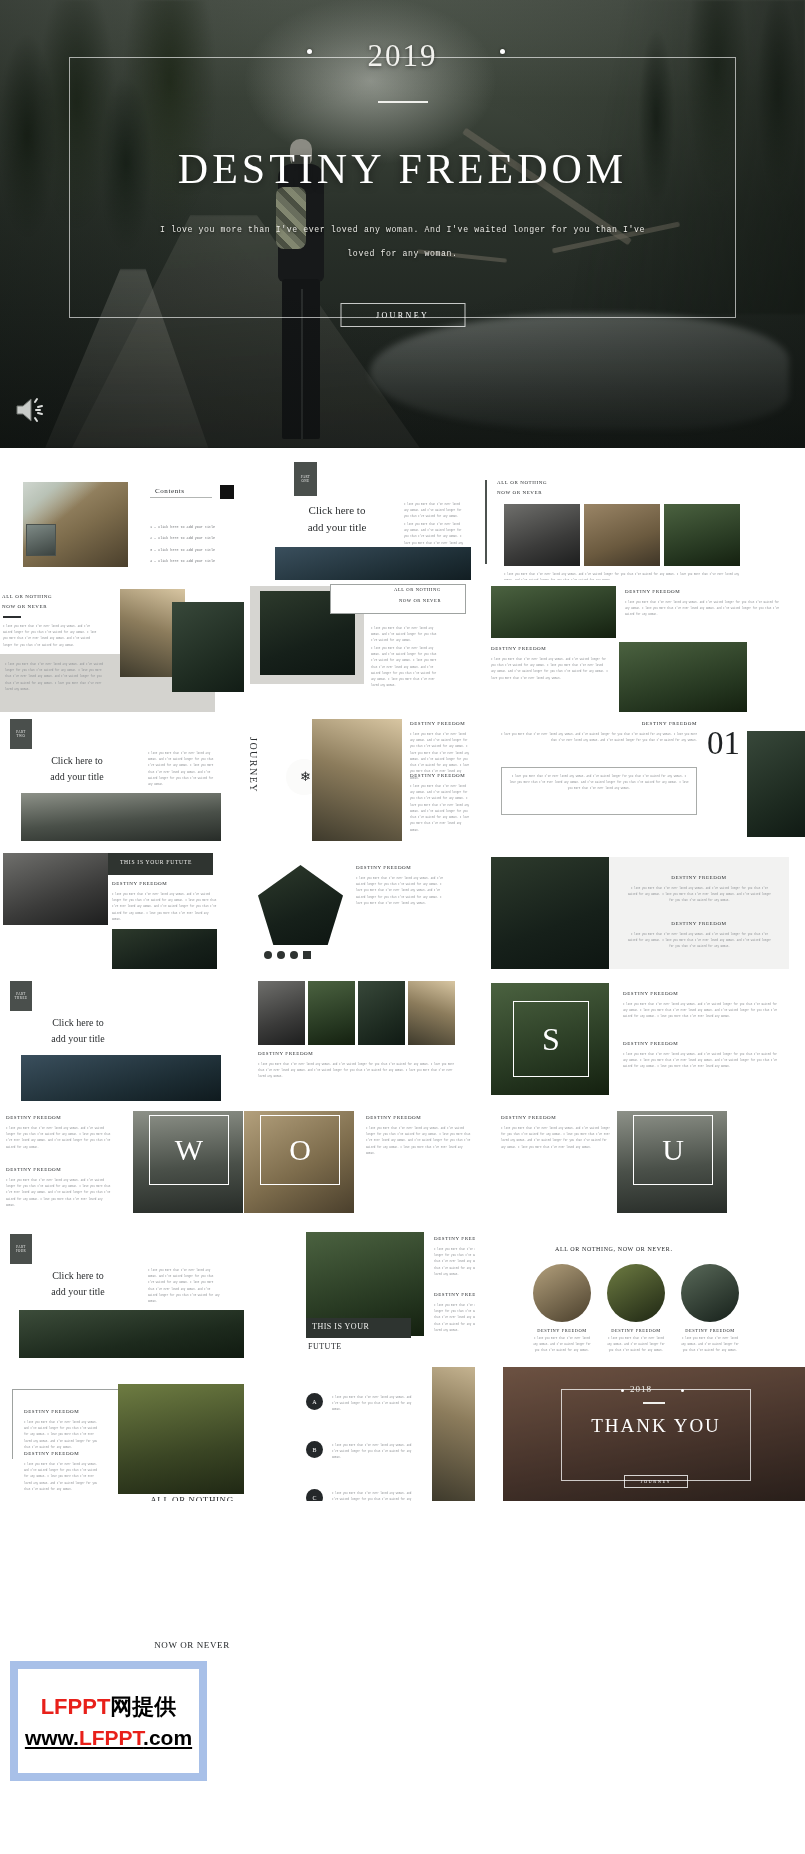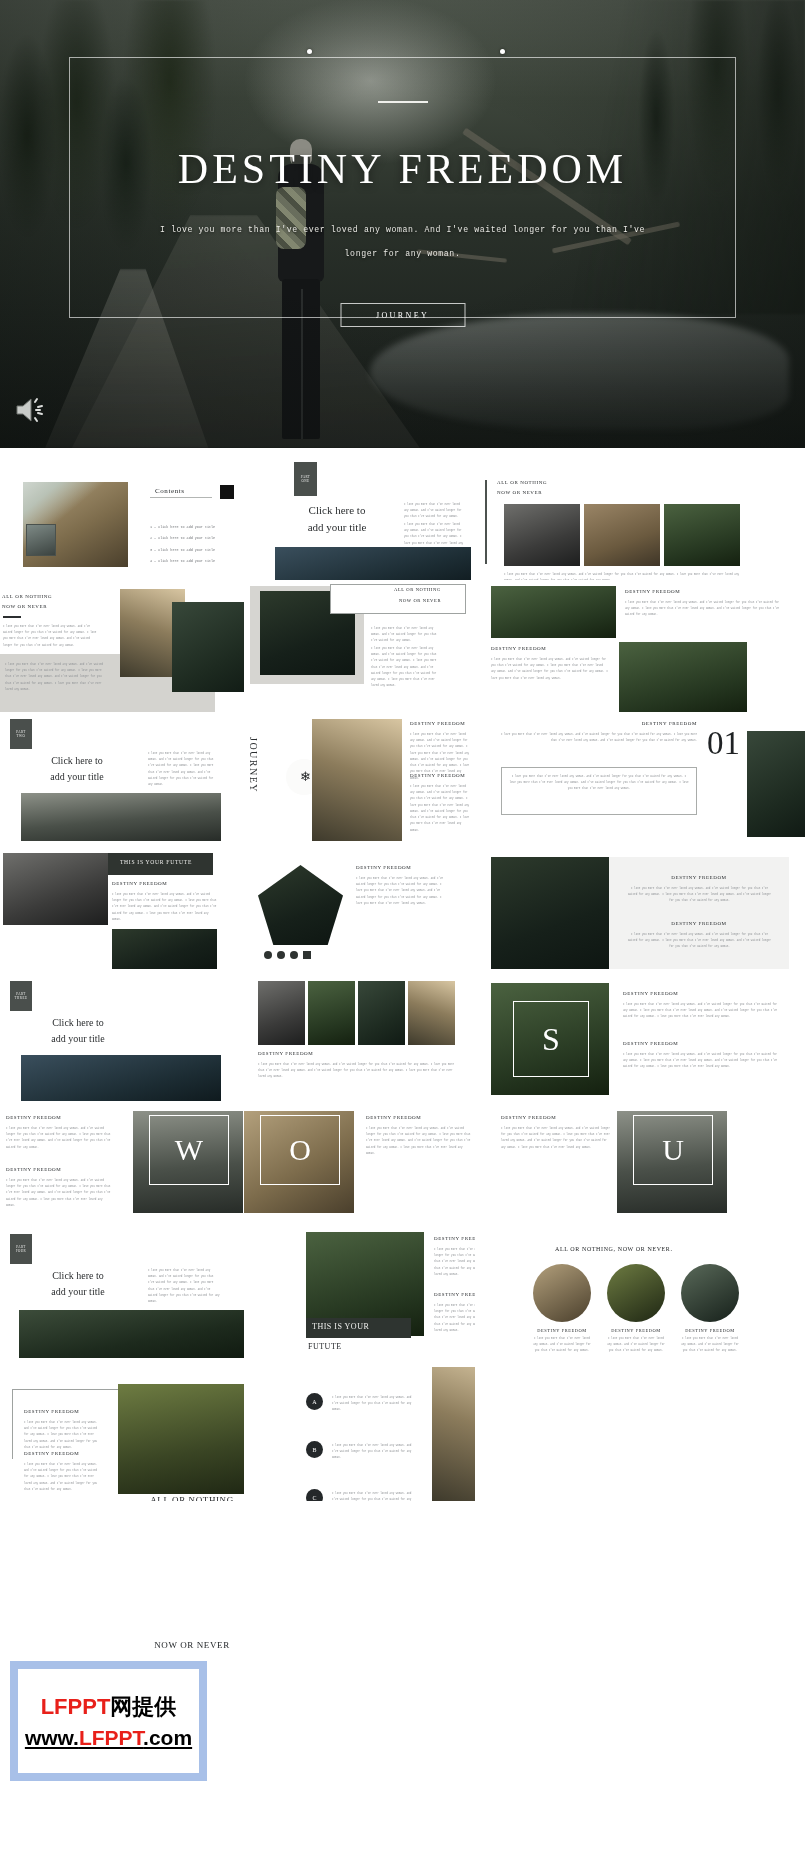--- a/index.html
+++ b/index.html
@@ -179,25 +179,26 @@
     <div class="head"></div>
       <div class="torso"></div>
       <div class="pack"></div>
       <div class="legs"></div>
   </div>
   <div class="hero-vignette"></div>
 
   <div class="hero-frame"></div>
   <div class="hero-dot l"></div>
   <div class="hero-dot r"></div>
+  <div class="hero-year">2019</div>
   <div class="hero-rule"></div>
   <div class="hero-title">DESTINY  FREEDOM</div>
   <div class="hero-sub">
     <span>I love you more than I've ever loved any woman. And I've waited longer for you than I've</span><br>
-    <span>longer for any woman.</span>
+    <span>loved for any woman.</span>
   </div>
   <div class="hero-btn">JOURNEY</div>
 
   <svg class="speaker" viewBox="0 0 32 28">
     <path d="M3 10 h6 L17 3 v22 L9 18 H3 Z" fill="#c9ccc9" stroke="#6e726e" stroke-width="1"></path>
     <g stroke="#dcdedc" stroke-width="2" stroke-linecap="round">
       <line x1="21" y1="6" x2="23" y2="3"></line>
       <line x1="24" y1="11" x2="28" y2="10"></line>
       <line x1="24" y1="17" x2="28" y2="18"></line>
       <line x1="21" y1="22" x2="23" y2="25"></line>
@@ -474,20 +475,32 @@
       <div class="body-txt" style="position:absolute;left:88px;top:28px;width:80px">I love you more than I've ever loved any woman. And I've waited longer for you than I've waited for any woman.</div>
       <div style="position:absolute;left:62px;top:74px;width:17px;height:17px;border-radius:50%;background:#24282a;color:#fff;
                   display:flex;align-items:center;justify-content:center;font-size:6px;font-family:'Liberation Serif',serif">B</div>
       <div class="body-txt" style="position:absolute;left:88px;top:76px;width:80px">I love you more than I've ever loved any woman. And I've waited longer for you than I've waited for any woman.</div>
       <div style="position:absolute;left:62px;top:122px;width:17px;height:17px;border-radius:50%;background:#24282a;color:#fff;
                   display:flex;align-items:center;justify-content:center;font-size:6px;font-family:'Liberation Serif',serif">C</div>
       <div class="body-txt" style="position:absolute;left:88px;top:124px;width:80px">I love you more than I've ever loved any woman. And I've waited longer for you than I've waited for any woman.</div>
       <div class="ph p-sun" style="left:188px;top:0px;width:96px;height:134px"></div>
     </div>
 
+    <div class="slide" style="width:330px;height:134px">
+      <div class="ph p-canyon" style="left:28px;top:0px;width:302px;height:134px"></div>
+      <div style="position:absolute;left:28px;top:0;width:302px;height:134px;background:rgba(30,26,24,.30)"></div>
+      <div style="position:absolute;left:86px;top:22px;width:190px;height:92px;border:1px solid rgba(255,255,255,.75)"></div>
+      <div style="position:absolute;left:155px;top:17px;color:#f4f4f0;font-size:9px;letter-spacing:1px;font-family:'Liberation Serif',serif">2018</div>
+      <div style="position:absolute;left:146px;top:22px;width:3px;height:3px;border-radius:50%;background:#fff"></div>
+      <div style="position:absolute;left:206px;top:22px;width:3px;height:3px;border-radius:50%;background:#fff"></div>
+      <div style="position:absolute;left:168px;top:35px;width:22px;height:1.5px;background:#f0f0ec"></div>
+      <div style="position:absolute;left:86px;top:48px;width:190px;text-align:center;color:#fff;font-size:19px;letter-spacing:2px;font-family:'Liberation Serif',serif">THANK YOU</div>
+      <div style="position:absolute;left:149px;top:108px;width:64px;height:13px;border:1px solid rgba(255,255,255,.8);
+                  display:flex;align-items:center;justify-content:center;color:#fff;font-size:4.4px;letter-spacing:1.5px;font-family:'Liberation Serif',serif">JOURNEY</div>
+    </div>
   </div>
 
 </div>
 
 <div class="sm-cap" style="position:absolute;left:118px;top:1640px;width:148px;text-align:center;font-size:9px">NOW OR NEVER</div>
 
 <div class="wm">
   <div class="wm-inner">
     <div class="wm-l1">
       <span class="r">LFPPT</span><span>网提供</span>

